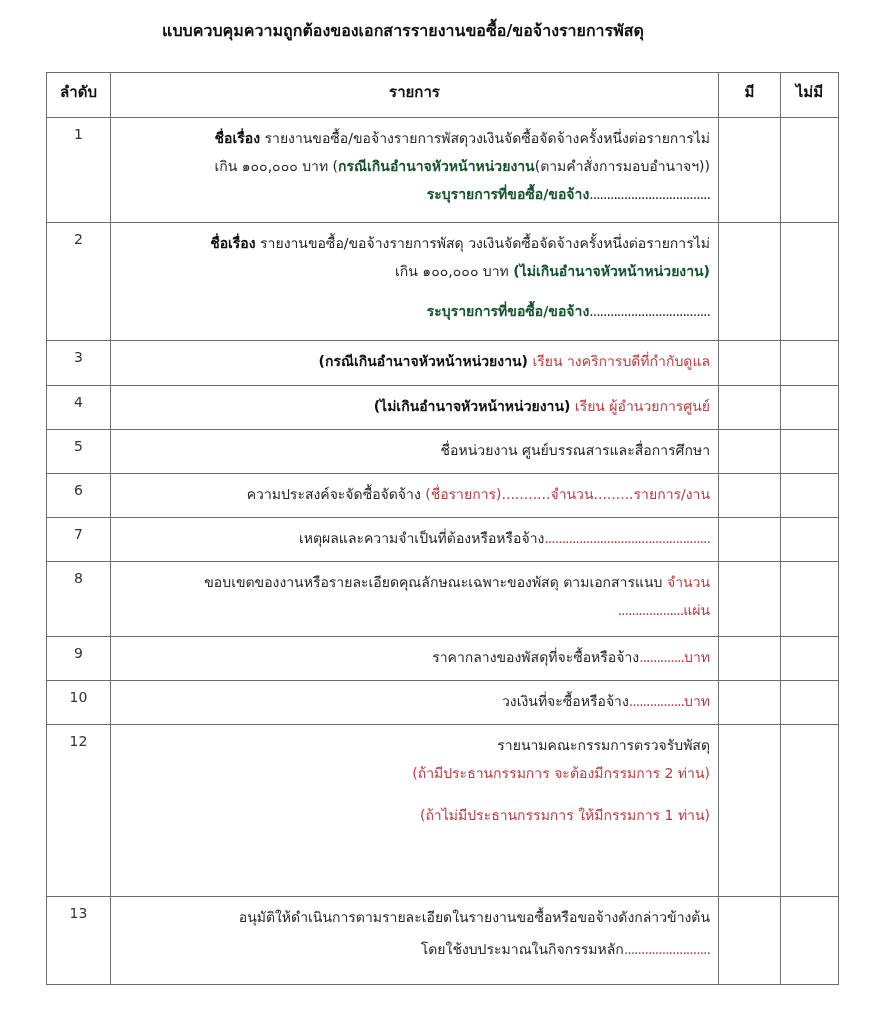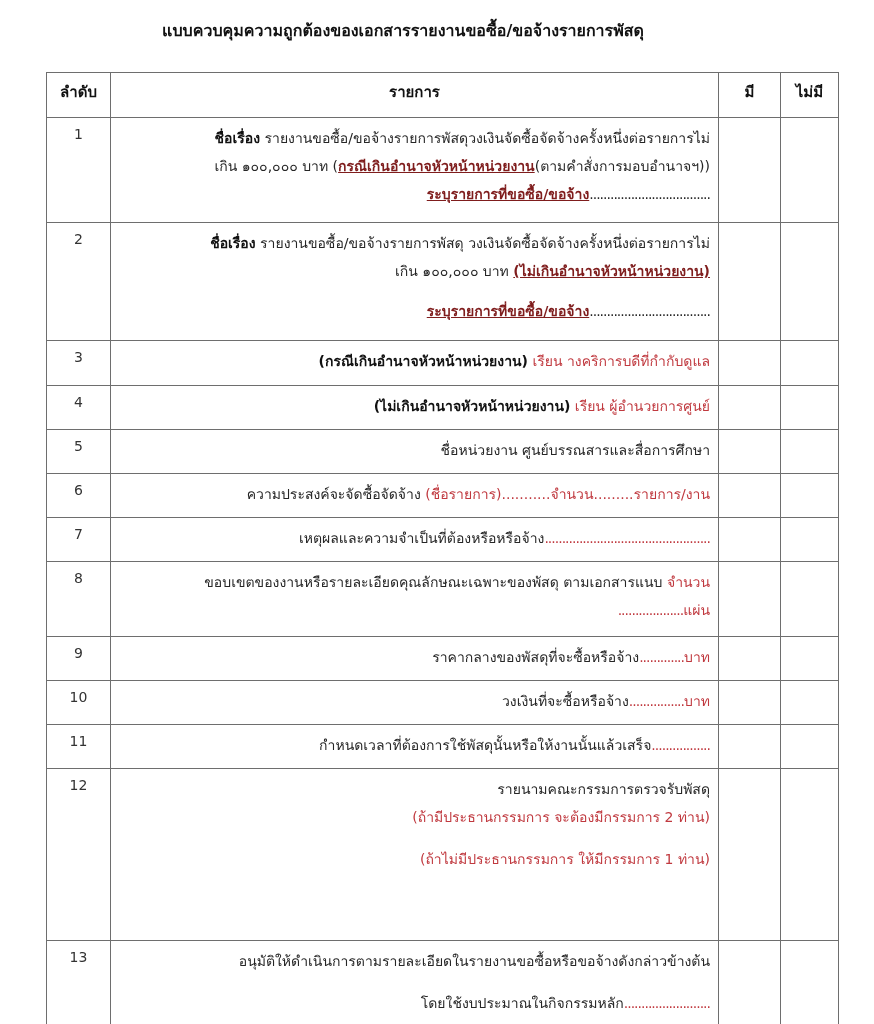--- a/index.html
+++ b/index.html
@@ -22,21 +22,21 @@
     border: 1.5px solid #6e6e6e; vertical-align: top; padding: 0;
   }
   col.c-no { width: 64px; }
   col.c-item { width: 608px; }
   col.c-yes { width: 62px; }
   col.c-no2 { width: 58px; }
   th { font-weight: bold; font-size: 15px; height: 44px; vertical-align: top; color: #111; }
   th .hcell { padding-top: 7px; }
   td.no { text-align: center; padding-top: 8px !important; color: #333; }
   td.item { padding: 6px 8px 8px 8px !important; line-height: 28px; text-align: right; }
-  .redb { color: #7f1d1d; font-weight: bold; text-decoration: underline; }
+  .redb { color: #14532d; font-weight: bold; }
   .redl { color: #c0393f; }
   .b { font-weight: bold; color: #111; }
   .line { display: block; }
   .dots { letter-spacing: -1px; }
   .dotsred { letter-spacing: -1px; color: #c0393f; }
 </style>
 </head>
 <body>
 
 <div class="doc-title">แบบควบคุมความถูกต้องของเอกสารรายงานขอซื้อ/ขอจ้างรายการพัสดุ</div>
@@ -154,43 +154,35 @@
 
     <tr style="height:44px">
       <td class="no">10</td>
       <td class="item">
         <span>วงเงินที่จะซื้อหรือจ้าง</span><span class="dotsred">................</span><span class="redl">บาท</span>
       </td>
       <td></td>
       <td></td>
     </tr>
 
-    <tr style="height:44px">
-      <td class="no">11</td>
-      <td class="item">
-        <span>กำหนดเวลาที่ต้องการใช้พัสดุนั้นหรือให้งานนั้นแล้วเสร็จ</span><span class="dotsred">.................</span>
-      </td>
-      <td></td>
-      <td></td>
-    </tr>
 
     <tr style="height:172px">
       <td class="no">12</td>
       <td class="item">
         <span class="line">รายนามคณะกรรมการตรวจรับพัสดุ</span>
         <span class="line redl" style="">(ถ้ามีประธานกรรมการ จะต้องมีกรรมการ 2 ท่าน)</span>
         <span class="line redl" style="margin-top:14px">(ถ้าไม่มีประธานกรรมการ ให้มีกรรมการ 1 ท่าน)</span>
       </td>
       <td></td>
       <td></td>
     </tr>
 
     <tr style="height:88px">
       <td class="no">13</td>
       <td class="item">
         <span class="line">อนุมัติให้ดำเนินการตามรายละเอียดในรายงานขอซื้อหรือขอจ้างดังกล่าวข้างต้น</span>
-        <span class="line" style="margin-top:14px"><span>โดยใช้งบประมาณในกิจกรรมหลัก</span><span class="dotsred">.........................</span></span>
+        <span class="line" style="margin-top:4px"><span>โดยใช้งบประมาณในกิจกรรมหลัก</span><span class="dotsred">.........................</span></span>
       </td>
       <td></td>
       <td></td>
     </tr>
   </tbody>
 </table>
 
 </body></html>

